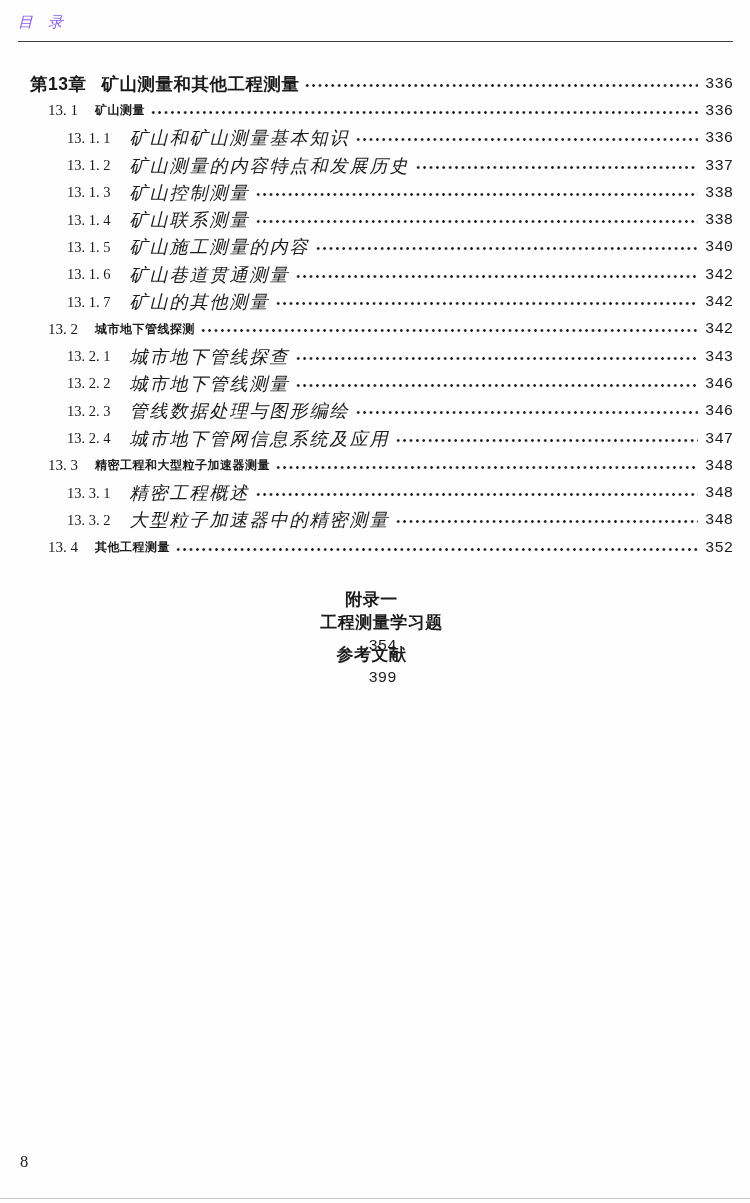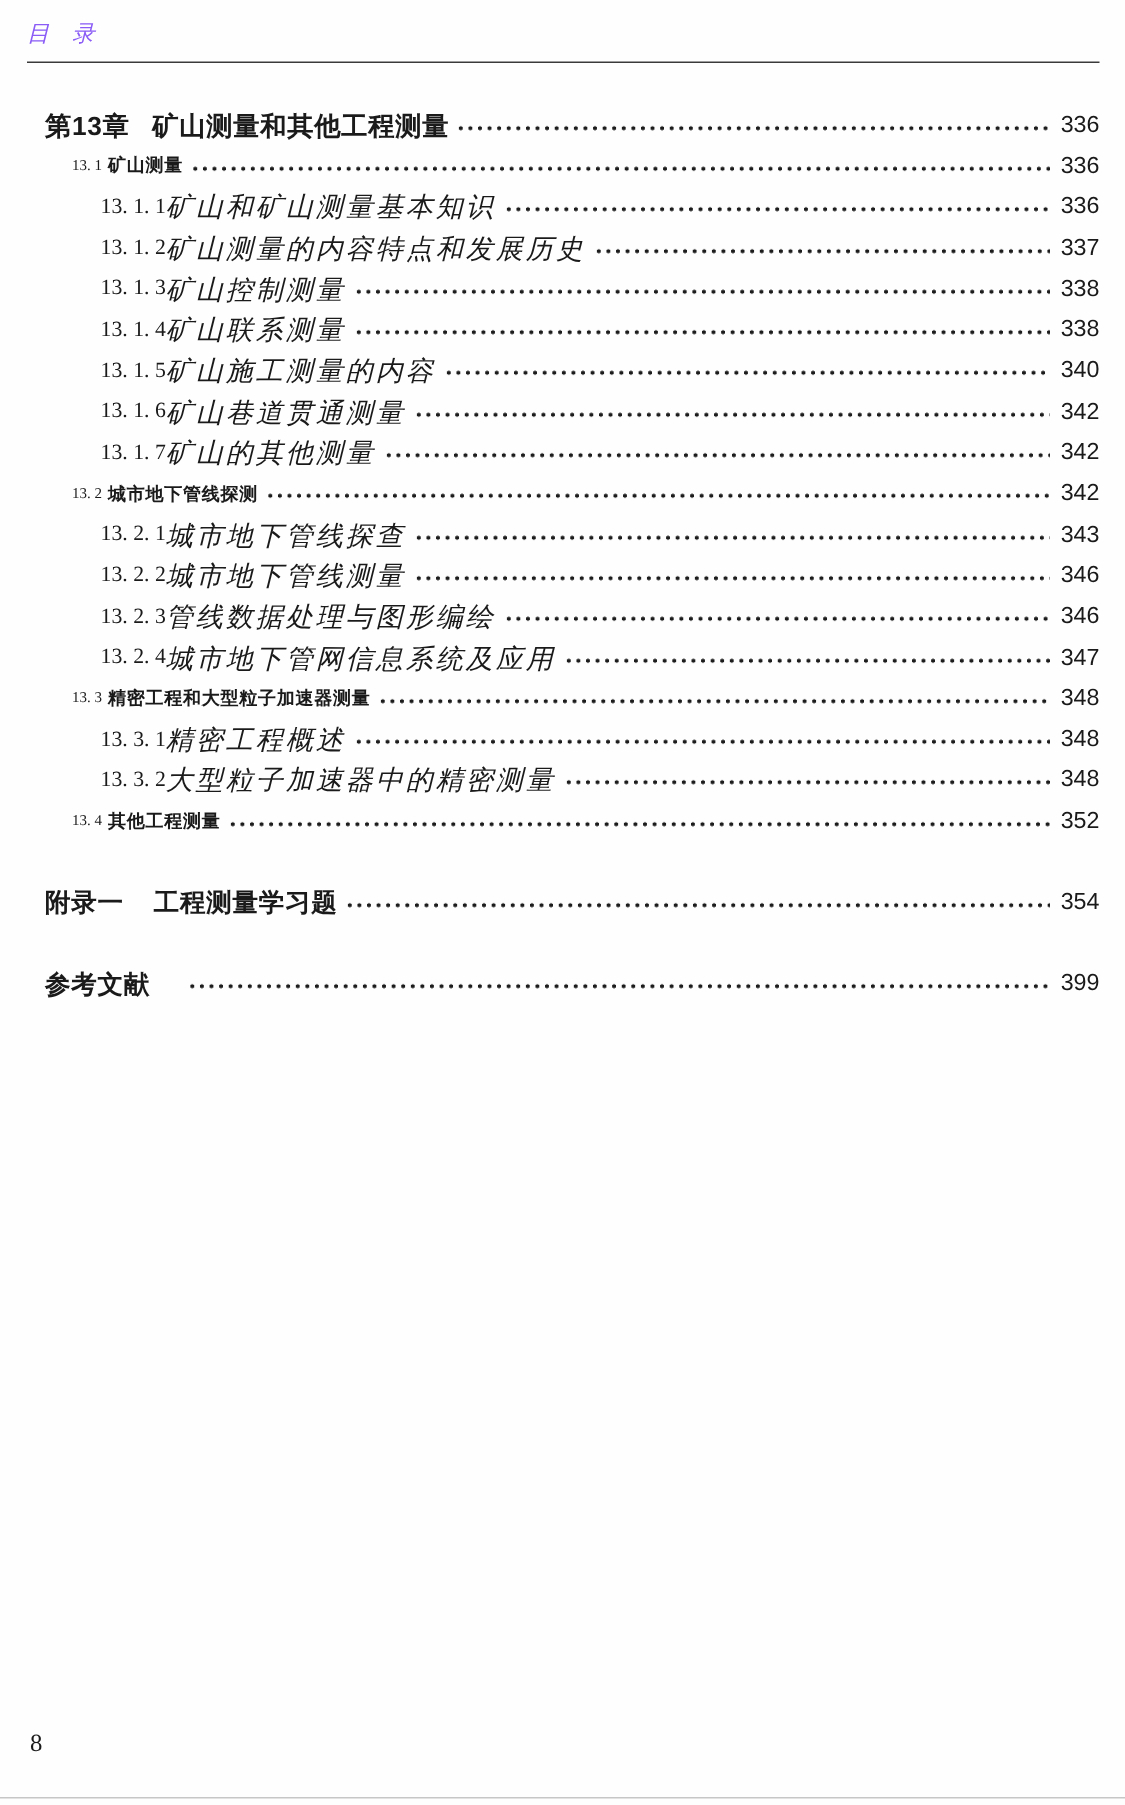--- a/index.html
+++ b/index.html
@@ -53,59 +53,60 @@
     flex: 1 1 auto;
     height: 7px;
     margin: 3px 5px 0 5px;
     background-image: radial-gradient(circle, #1c1c1c 1.15px, rgba(0,0,0,0) 1.5px);
     background-size: 6.4px 7px;
     background-position: left center;
     background-repeat: repeat-x;
   }
   .toc-page {
     flex: 0 0 auto;
-    font-family: Liberation Sans, sans-serif;
+    font-family: Liberation Mono, monospace;
     font-size: 15.5px;
     margin-left: 2px;
   }
   
   .toc-row.chapter .toc-num,
   .toc-row.chapter .toc-title {
     font-family: "Liberation Sans", sans-serif;
     font-weight: bold;
     font-size: 17.5px;
     letter-spacing: 0.5px;
   }
   .toc-row.chapter .toc-num { margin-right: 15px; }
   
   .toc-row.section { padding-left: 18px; }
   .toc-row.section .toc-num {
-    font-size: 10px;
-    margin-right: 4px;
+    font-size: 15px;
+    margin-right: 17px;
     text-align: center;
   }
   .toc-row.section .toc-title {
     font-family: Liberation Mono, monospace;
     font-weight: bold;
     font-size: 12px;
     letter-spacing: 0.5px;
   }
   
   .toc-row.subsection { padding-left: 37px; }
   .toc-row.subsection .toc-num {
     font-size: 14.5px;
+    margin-right: 19px;
   }
   .toc-row.subsection .toc-title {
     font-family: "Liberation Serif", serif;
     font-style: italic;
     font-size: 18px;
     letter-spacing: 2px;
   }
   
-  .toc-row.appendix { margin-top: 27px; }
+  .toc-row.appendix { margin-top: 27px; flex-direction: column; }
   .toc-row.appendix .toc-num,
   .toc-row.appendix .toc-title {
     font-family: "Liberation Sans", sans-serif;
     font-weight: bold;
     font-size: 17px;
     letter-spacing: 0.5px;
   }
   .toc-row.appendix .toc-num { margin-right: 20px; }
   .toc-row.appendix .toc-title:empty { display: none; }
   

